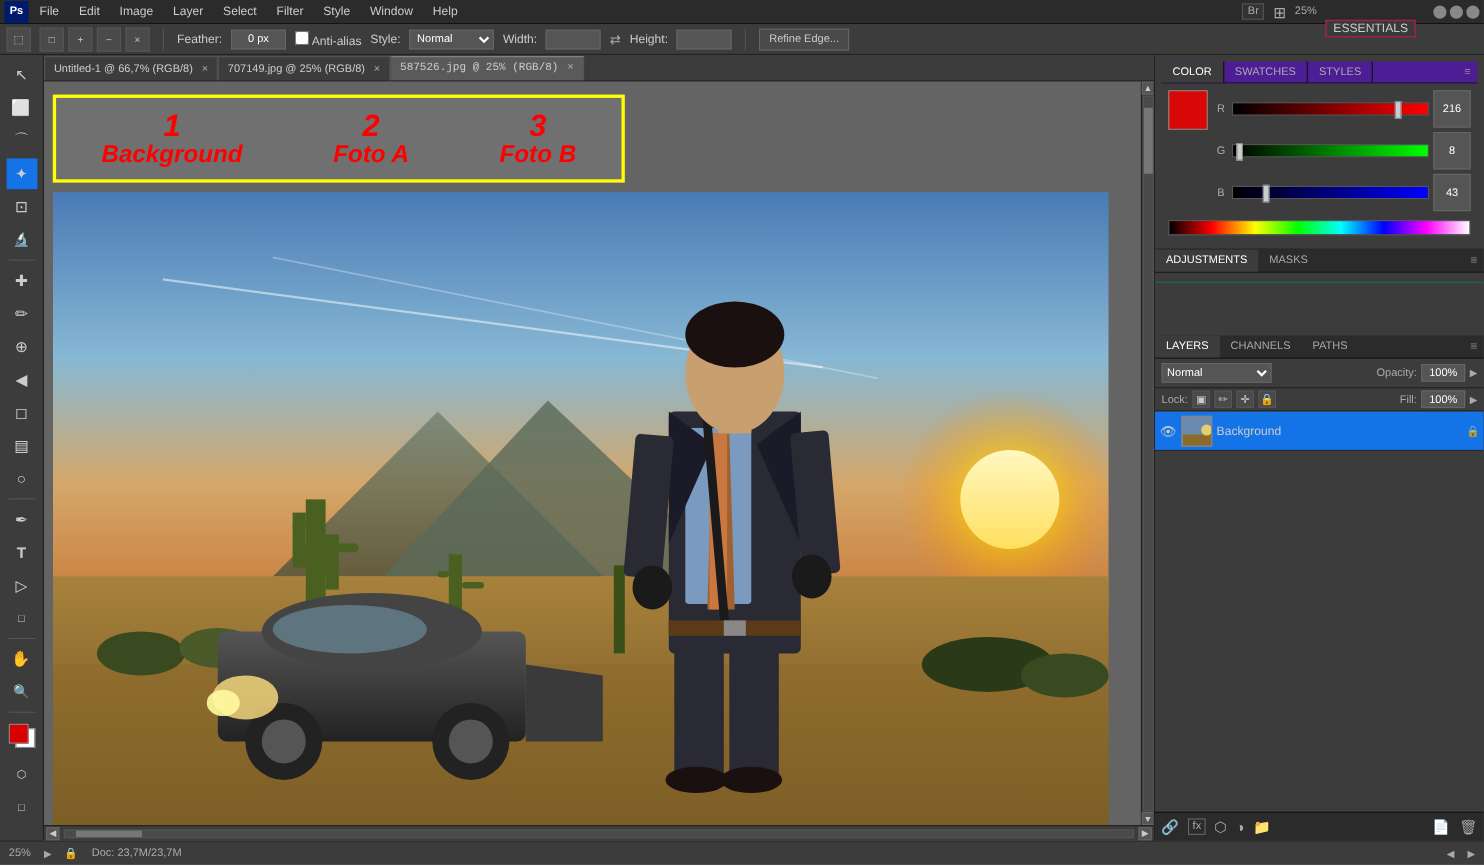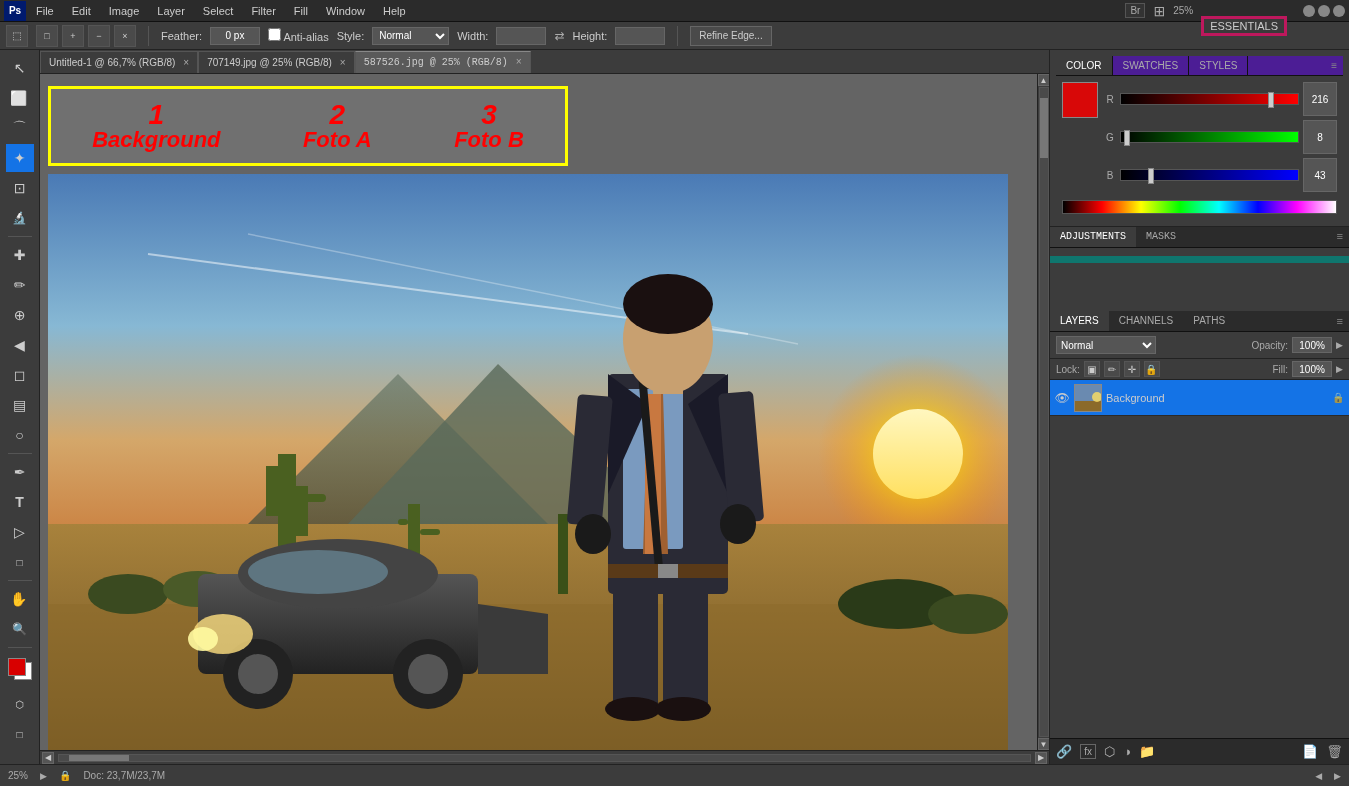--- a/index.html
+++ b/index.html
@@ -47,21 +47,21 @@
     .menu-right {
       margin-left: auto;
       display: flex;
       align-items: center;
       gap: 8px;
     }
     .essentials-btn {
       font-size: 11px;
       color: #ccc;
       background: #3a3a3a;
-      border: 3px solid #be185d;
+      border: 1px solid #be185d;
       padding: 1px 6px;
       cursor: pointer;
       margin-top: 30px;
     }
     .window-controls {
       display: flex;
       gap: 3px;
       margin-left: 8px;
     }
     .wc { width: 12px; height: 12px; border-radius: 50%; cursor: pointer; }
@@ -680,21 +680,21 @@
 
 <div id="menu-bar">
   <div class="ps-logo">Ps</div>
   <div class="menu-items">
     <span class="menu-item">File</span>
     <span class="menu-item">Edit</span>
     <span class="menu-item">Image</span>
     <span class="menu-item">Layer</span>
     <span class="menu-item">Select</span>
     <span class="menu-item">Filter</span>
-    <span class="menu-item">Fill</span>
+    <span class="menu-item">Style</span>
     <span class="menu-item">Window</span>
     <span class="menu-item">Help</span>
   </div>
   <div class="menu-right">
     <span style="font-size:10px;color:#aaa;background:#333;padding:1px 4px;border:1px solid #555;">Br</span>
     <span style="font-size:14px;color:#aaa;">⊞</span>
     <span style="font-size:10px;color:#aaa;">25%</span>
     <span class="essentials-btn">ESSENTIALS</span>
     <div class="window-controls">
       <div class="wc wc-min"></div>
@@ -978,21 +978,21 @@
                 <div class="color-slider-thumb" style="left:calc(43/255*100% - 3px);"></div>
               </div>
               <input class="color-value-input" value="43" style="">
             </div>
           </div>
         </div>
         <div class="color-gradient-bar"></div>
       </div>
     </div>
 
-    <div id="adjustments-panel" style="border-bottom:7px solid #0f766e;font-family:Liberation Mono, monospace;">
+    <div id="adjustments-panel" style="border-bottom:1px solid #0f766e;">
       <div class="adj-panel-tabs">
         <div class="adj-tab active">ADJUSTMENTS</div>
         <div class="adj-tab">MASKS</div>
         <div class="adj-tab-menu">≡</div>
       </div>
       <div style="height:8px;background:#3c3c3c;"></div>
     </div>
 
     <div id="layers-panel" style="flex:1;display:flex;flex-direction:column;overflow:hidden;">
       <div class="layers-panel-tabs">

